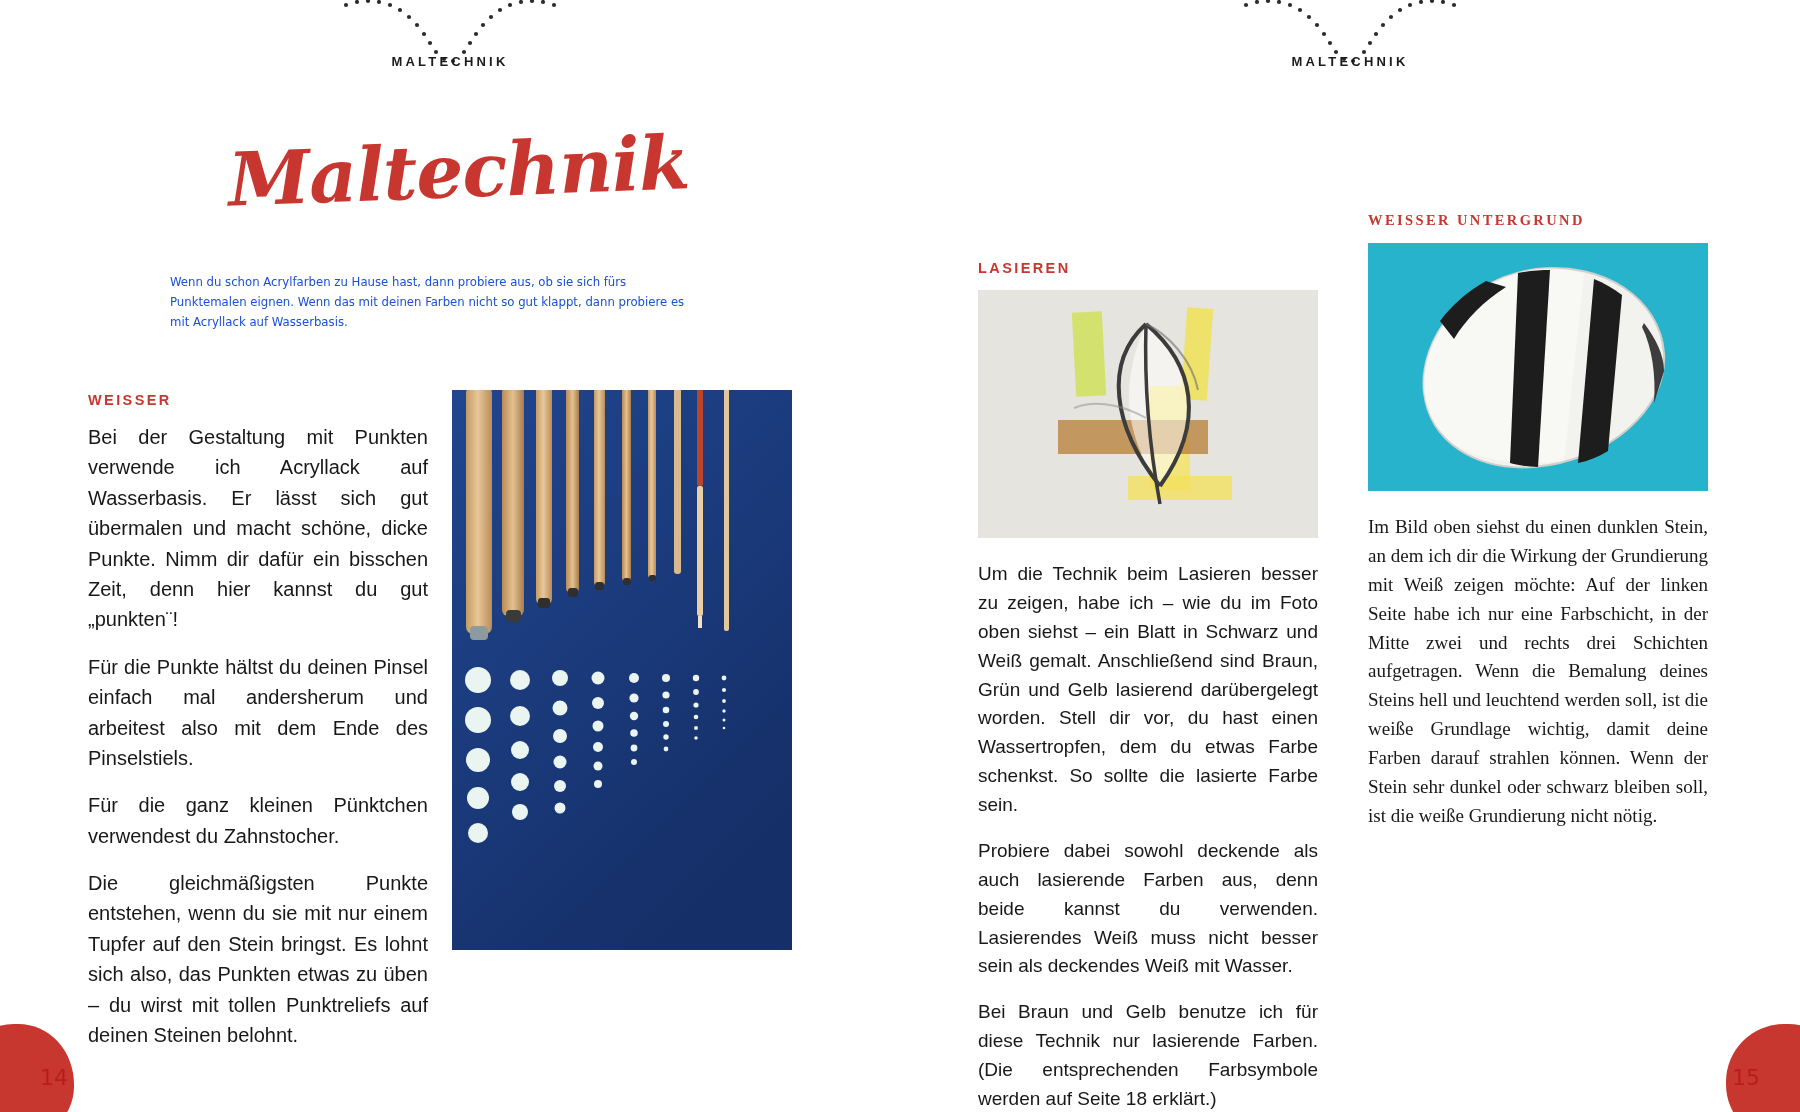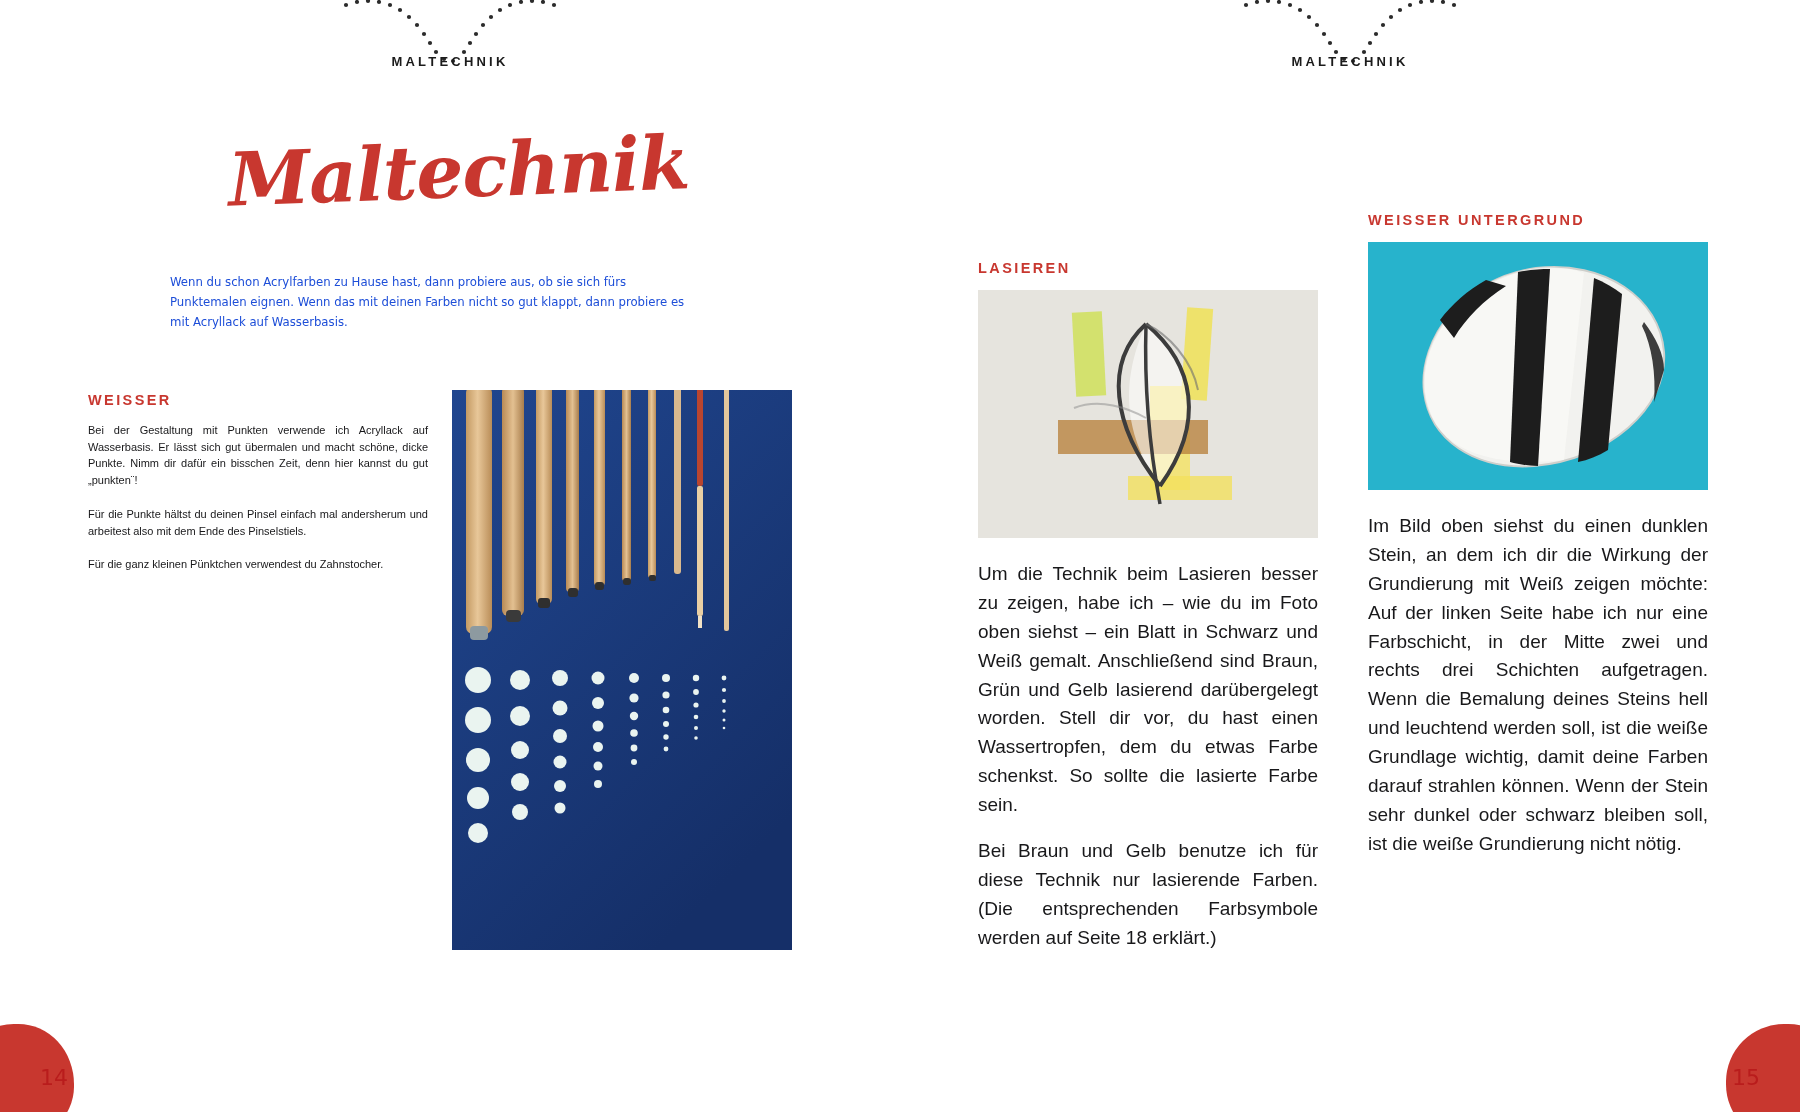--- a/index.html
+++ b/index.html
@@ -81,21 +81,21 @@
   }
   .col-left {
     position: absolute;
     left: 88px;
     top: 392px;
     width: 340px;
   }
   .col-left .sec-head { margin-bottom: 14px; }
   .body-text p {
     margin: 0 0 17px 0;
-    font-size: 11px;
+    font-size: 20px;
     line-height: 1.52;
     text-align: justify;
     color: #18181a;
   }
   .body-text p:last-child { margin-bottom: 0; }
 
   
   .photo-brushes {
     position: absolute;
     left: 452px;
@@ -106,21 +106,21 @@
     overflow: hidden;
   }
 
   
   .rcol {
     position: absolute;
     top: 212px;
     width: 340px;
   }
   .rcol.one { left: 990px; }
-  .rcol.two { left: 1368px; }
+  .rcol.two { left: 1368px; font-family: Liberation Serif, serif; }
   .rcol .sec-head { margin-bottom: 14px; }
   .photo {
     width: 340px;
     height: 248px;
     overflow: hidden;
     position: relative;
     margin-bottom: 22px;
   }
   .photo-lasieren {
     background: #e9e7e2;
@@ -203,20 +203,21 @@
     <div class="title">Maltechnik</div>
 
     <div class="intro">Wenn du schon Acrylfarben zu Hause hast, dann probiere aus, ob sie sich fürs Punktemalen eignen. Wenn das mit deinen Farben nicht so gut klappt, dann probiere es mit Acryllack auf Wasserbasis.</div>
 
     <div class="col-left">
       <div class="sec-head">WEISSER</div>
       <div class="body-text">
         <p>Bei der Gestaltung mit Punkten verwende ich Acryllack auf Wasserbasis. Er lässt sich gut übermalen und macht schöne, dicke Punkte. Nimm dir dafür ein bisschen Zeit, denn hier kannst du gut „punkten¨!</p>
         <p>Für die Punkte hältst du deinen Pinsel einfach mal andersherum und arbeitest also mit dem Ende des Pinselstiels.</p>
         <p>Für die ganz kleinen Pünktchen verwendest du Zahnstocher.</p>
+        <p>Die gleichmäßigsten Punkte entstehen, wenn du sie mit nur einem Tupfer auf den Stein bringst. Es lohnt sich also, das Punkten etwas zu üben – du wirst mit tollen Punktreliefs auf deinen Steinen belohnt.</p>
       </div>
     </div>
 
     <div class="photo-brushes">
       <svg width="340" height="560" viewBox="0 0 340 560">
         <defs>
           <linearGradient id="wood1" x1="0" y1="0" x2="1" y2="0">
             <stop offset="0%" stop-color="#c49a63"></stop>
               <stop offset="45%" stop-color="#e8c799"></stop>
               <stop offset="100%" stop-color="#b98d58"></stop>
@@ -370,20 +371,21 @@
           <path d="M168 34 C216 74 228 132 182 196 C136 132 150 74 168 34 Z" fill="#ffffff" opacity="0.55"></path>
           <path d="M168 34 C216 74 228 132 182 196" fill="none" stroke="#3c3c3c" stroke-width="4"></path>
           <path d="M168 34 C126 72 134 136 182 196" fill="none" stroke="#3c3c3c" stroke-width="4"></path>
           <path d="M168 34 C166 100 172 160 182 214" fill="none" stroke="#3c3c3c" stroke-width="3.5"></path>
           <path d="M168 34 C190 44 214 70 220 100" fill="none" stroke="#6e6e6e" stroke-width="2" opacity="0.6"></path>
           <path d="M96 118 C122 108 150 118 168 128" fill="none" stroke="#8a8a8a" stroke-width="2" opacity="0.5"></path>
         </svg>
       </div>
       <div class="body-text">
         <p>Um die Technik beim Lasieren besser zu zeigen, habe ich – wie du im Foto oben siehst – ein Blatt in Schwarz und Weiß gemalt. Anschließend sind Braun, Grün und Gelb lasierend darübergelegt worden. Stell dir vor, du hast einen Wassertropfen, dem du etwas Farbe schenkst. So sollte die lasierte Farbe sein.</p>
+        <p>Probiere dabei sowohl deckende als auch lasierende Farben aus, denn beide kannst du verwenden. Lasierendes Weiß muss nicht besser sein als deckendes Weiß mit Wasser.</p>
         <p>Bei Braun und Gelb benutze ich für diese Technik nur lasierende Farben. (Die entsprechenden Farbsymbole werden auf Seite 18 erklärt.)</p>
       </div>
     </div>
 
     <div class="rcol two" style="left:468px;">
       <div class="sec-head">WEISSER UNTERGRUND</div>
       <div class="photo photo-stone">
         <svg width="340" height="248" viewBox="0 0 340 248">
           <rect width="340" height="248" fill="#27b3cc"></rect>
           <path d="M56 150 C50 96 96 36 168 26 C236 18 292 56 296 110 C300 166 240 218 166 224 C106 228 62 198 56 150 Z" fill="#f2f2ef" stroke="#cfcfcb" stroke-width="2"></path>

